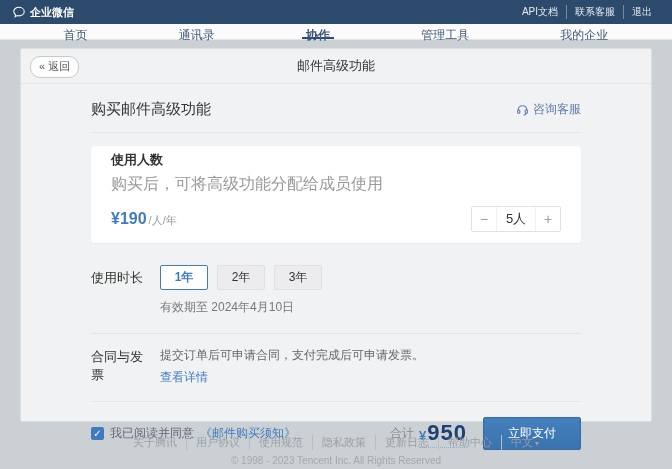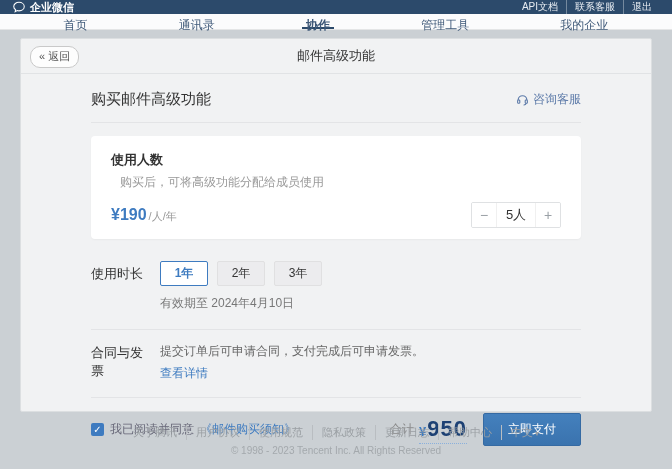--- a/index.html
+++ b/index.html
@@ -4,21 +4,21 @@
 <style>
   * { margin:0; padding:0; box-sizing:border-box; }
   html,body { width:672px; height:469px; overflow:hidden; }
   body {
     font-family:"Liberation Sans","DejaVu Sans",sans-serif;
     background:#cbd0d4; color:#333;
     -webkit-font-smoothing:antialiased;
   }
   
   .topbar {
-    height:14px; background:#2c4a6b; color:#fff;
+    height:24px; background:#2c4a6b; color:#fff;
     display:flex; align-items:center; justify-content:space-between;
     padding:0 12px; font-size:11px;
   }
   .brand { display:flex; align-items:center; gap:4px; font-weight:bold; font-size:11px; }
   .topbar-links { display:flex; align-items:center; font-size:10px; color:#e8edf3; }
   .topbar-links .tlink { padding:0 8px; cursor:pointer; }
   .topbar-links .tlink + .tlink { border-left:1px solid rgba(255,255,255,.35); }
   
   .nav {
     height:16px; background:#fbfbfc; border-bottom:1px solid #e4e5e6;
@@ -46,24 +46,24 @@
   .panel-title { font-size:13px; color:#333; }
   .panel-body { padding:0 70px; }
   .divider { border-bottom:1px solid #e3e4e6; }
   
   .heading-row { display:flex; justify-content:space-between; align-items:center; padding:16px 0 13px; }
   .page-heading { font-size:15px; color:#333; }
   .support-link { display:flex; align-items:center; gap:4px; font-size:12px; color:#5b79a8; cursor:pointer; }
   
   .card {
     margin-top:13px; background:#fff; border-radius:4px;
-    padding:15px 20px 11px; box-shadow:0 1px 2px rgba(0,0,0,.04);
+    padding:5px 20px 11px; box-shadow:0 1px 2px rgba(0,0,0,.04);
   }
   .card-title { font-size:13px; font-weight:bold; color:#333; }
-  .card-desc { font-size:12px; color:#999; margin-top:5px;margin-left:9px; }
+  .card-desc { font-size:16px; color:#999; margin-top:5px; }
   .price-row { display:flex; justify-content:space-between; align-items:center; margin-top:11px; }
   .price { font-size:16px; color:#3e7bc0; font-weight:bold; }
   .price-unit { font-size:11px; color:#9a9a9a; font-weight:normal; margin-left:2px; }
   .stepper {
     display:flex; align-items:stretch; background:#fff; border:1px solid #dfe1e3;
     border-radius:2px; height:26px; overflow:hidden;
   }
   .step-btn { width:24px; display:flex; align-items:center; justify-content:center;
     color:#9aa0a6; font-size:14px; cursor:pointer; background:#fff; border:none; }
   .step-value { width:40px; display:flex; align-items:center; justify-content:center;

